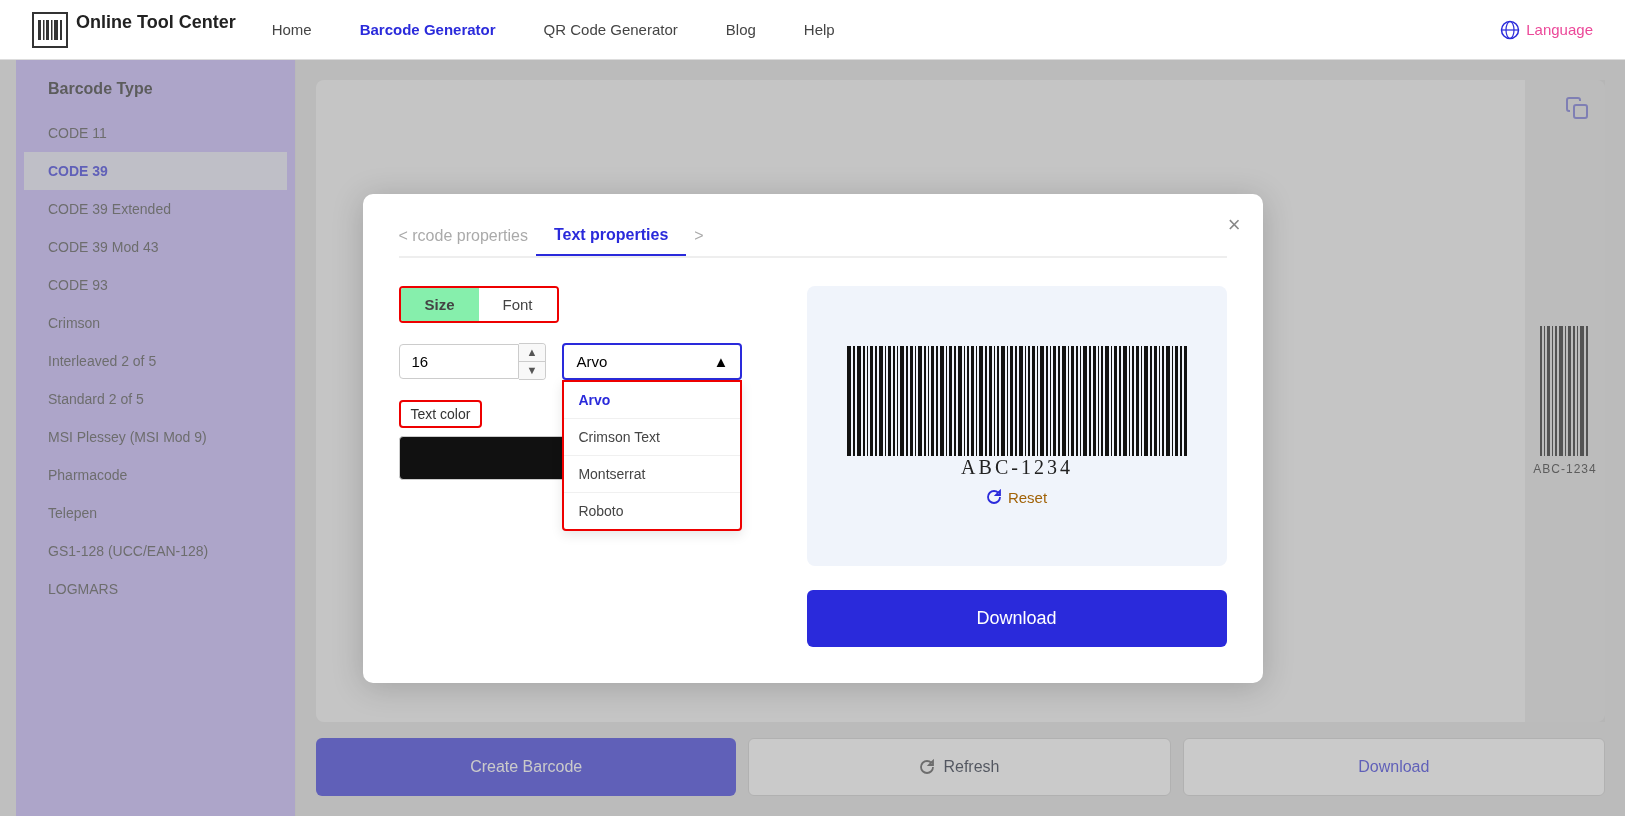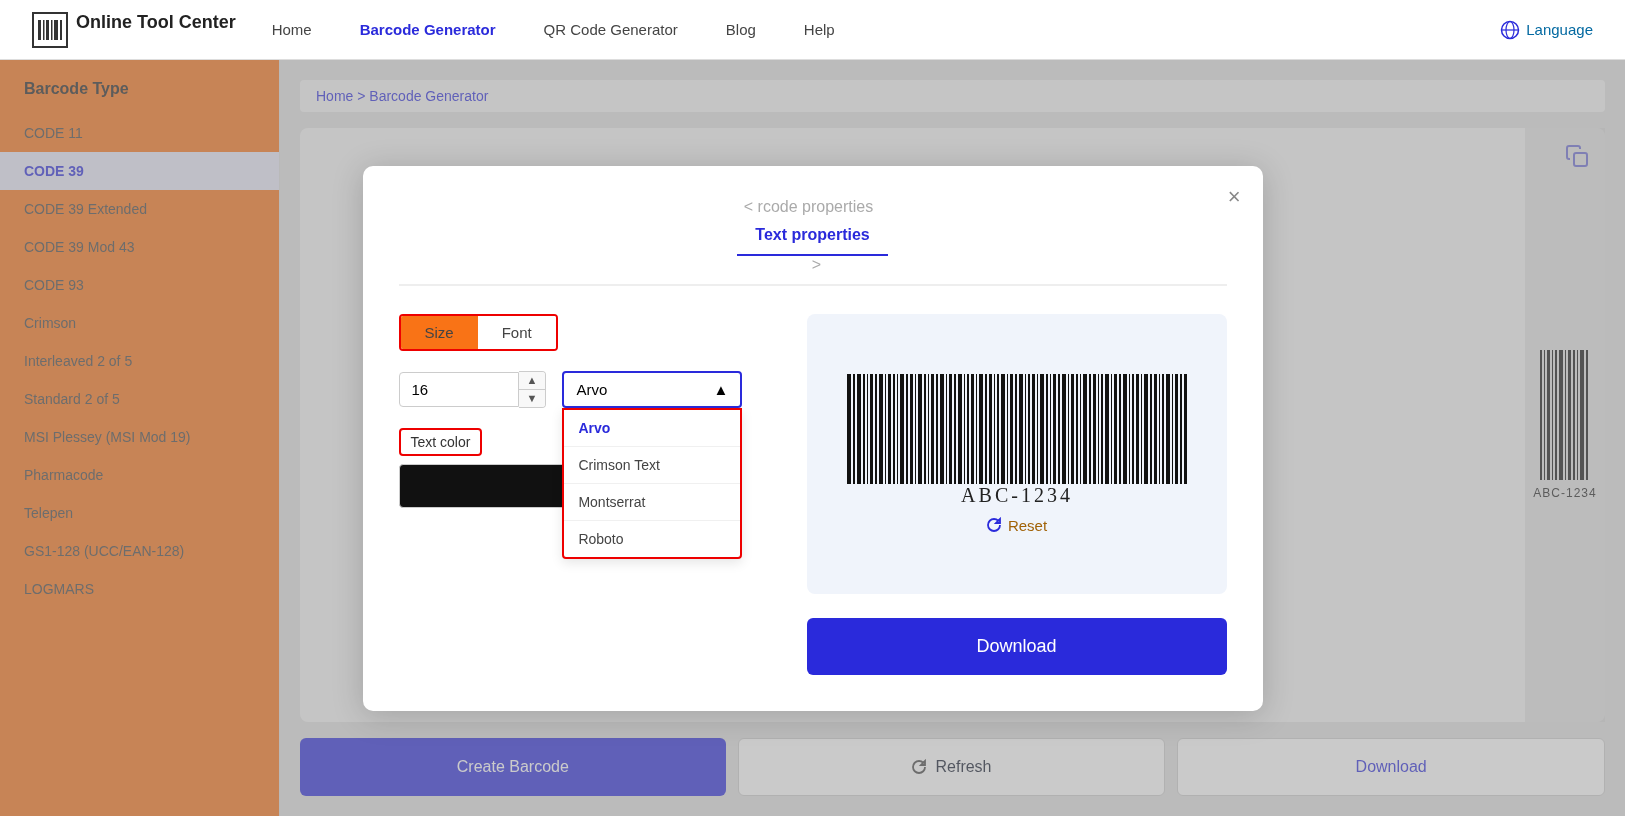--- a/index.html
+++ b/index.html
@@ -45,39 +45,40 @@
       text-decoration: none;
     }
     .nav-item.active {
       color: #2a2adb;
       font-weight: 600;
     }
     .lang-btn {
       display: flex;
       align-items: center;
       gap: 6px;
-      color: #0369a1;
+      color: #ec4899;
       font-size: 15px;
       cursor: pointer;
     }
 
     
     .main {
       display: flex;
       height: calc(816px - 60px);
       position: relative;
     }
 
     
     .sidebar {
       width: 280px;
-      background: #f97316;
-      padding: 20px 0;
+      background: #c4b5fd;
+      padding: 20px 8px;
       border-right: 1px solid #ddd;
       flex-shrink: 0;
+      margin-left: 16px;
     }
     .sidebar-title {
       font-size: 16px;
       font-weight: bold;
       color: #222;
       padding: 0 24px 16px;
     }
     .sidebar-item {
       padding: 11px 24px;
       font-size: 14px;
@@ -200,21 +201,20 @@
       background: none;
       border: none;
     }
     .modal-tabs {
       display: flex;
       align-items: center;
       gap: 0;
       margin-bottom: 28px;
       border-bottom: 2px solid #eee;
       padding-bottom: 0;
-      flex-direction: column;
     }
     .modal-tab-prev {
       color: #aaa;
       font-size: 16px;
       cursor: pointer;
       padding: 0 8px 10px 0;
     }
     .modal-tab {
       font-size: 16px;
       color: #aaa;
@@ -259,22 +259,22 @@
       margin-bottom: 20px;
     }
     .form-tab {
       padding: 8px 24px;
       font-size: 15px;
       color: #444;
       cursor: pointer;
       background: #fff;
     }
     .form-tab.active {
-      background: #f97316;
-      font-weight: 400;
+      background: #86efac;
+      font-weight: 700;
     }
     .form-group {
       margin-bottom: 16px;
     }
     .form-label-bordered {
       border: 2px solid #e00;
       padding: 4px 10px;
       border-radius: 4px;
       display: inline-block;
       font-size: 14px;
@@ -463,33 +463,28 @@
   <div class="sidebar">
     <div class="sidebar-title">Barcode Type</div>
     <div class="sidebar-item">CODE 11</div>
     <div class="sidebar-item active">CODE 39</div>
     <div class="sidebar-item">CODE 39 Extended</div>
     <div class="sidebar-item">CODE 39 Mod 43</div>
     <div class="sidebar-item">CODE 93</div>
     <div class="sidebar-item">Crimson</div>
     <div class="sidebar-item">Interleaved 2 of 5</div>
     <div class="sidebar-item">Standard 2 of 5</div>
-    <div class="sidebar-item">MSI Plessey (MSI Mod 19)</div>
+    <div class="sidebar-item">MSI Plessey (MSI Mod 9)</div>
     <div class="sidebar-item">Pharmacode</div>
     <div class="sidebar-item">Telepen</div>
     <div class="sidebar-item">GS1-128 (UCC/EAN-128)</div>
     <div class="sidebar-item">LOGMARS</div>
   </div>
 
   <div class="content">
-    <div class="breadcrumb">
-      <span>Home</span>
-      <span>&gt;</span>
-      <span>Barcode Generator</span>
-    </div>
 
     <div class="barcode-area">
       <div class="copy-icon">
         <svg width="24" height="24" viewBox="0 0 24 24" fill="none" stroke="#2a2adb" stroke-width="2">
           <rect x="9" y="9" width="13" height="13" rx="2"></rect>
           <path d="M5 15H4a2 2 0 0 1-2-2V4a2 2 0 0 1 2-2h9a2 2 0 0 1 2 2v1"></path>
         </svg>
       </div>
 
       <div class="side-barcode">

